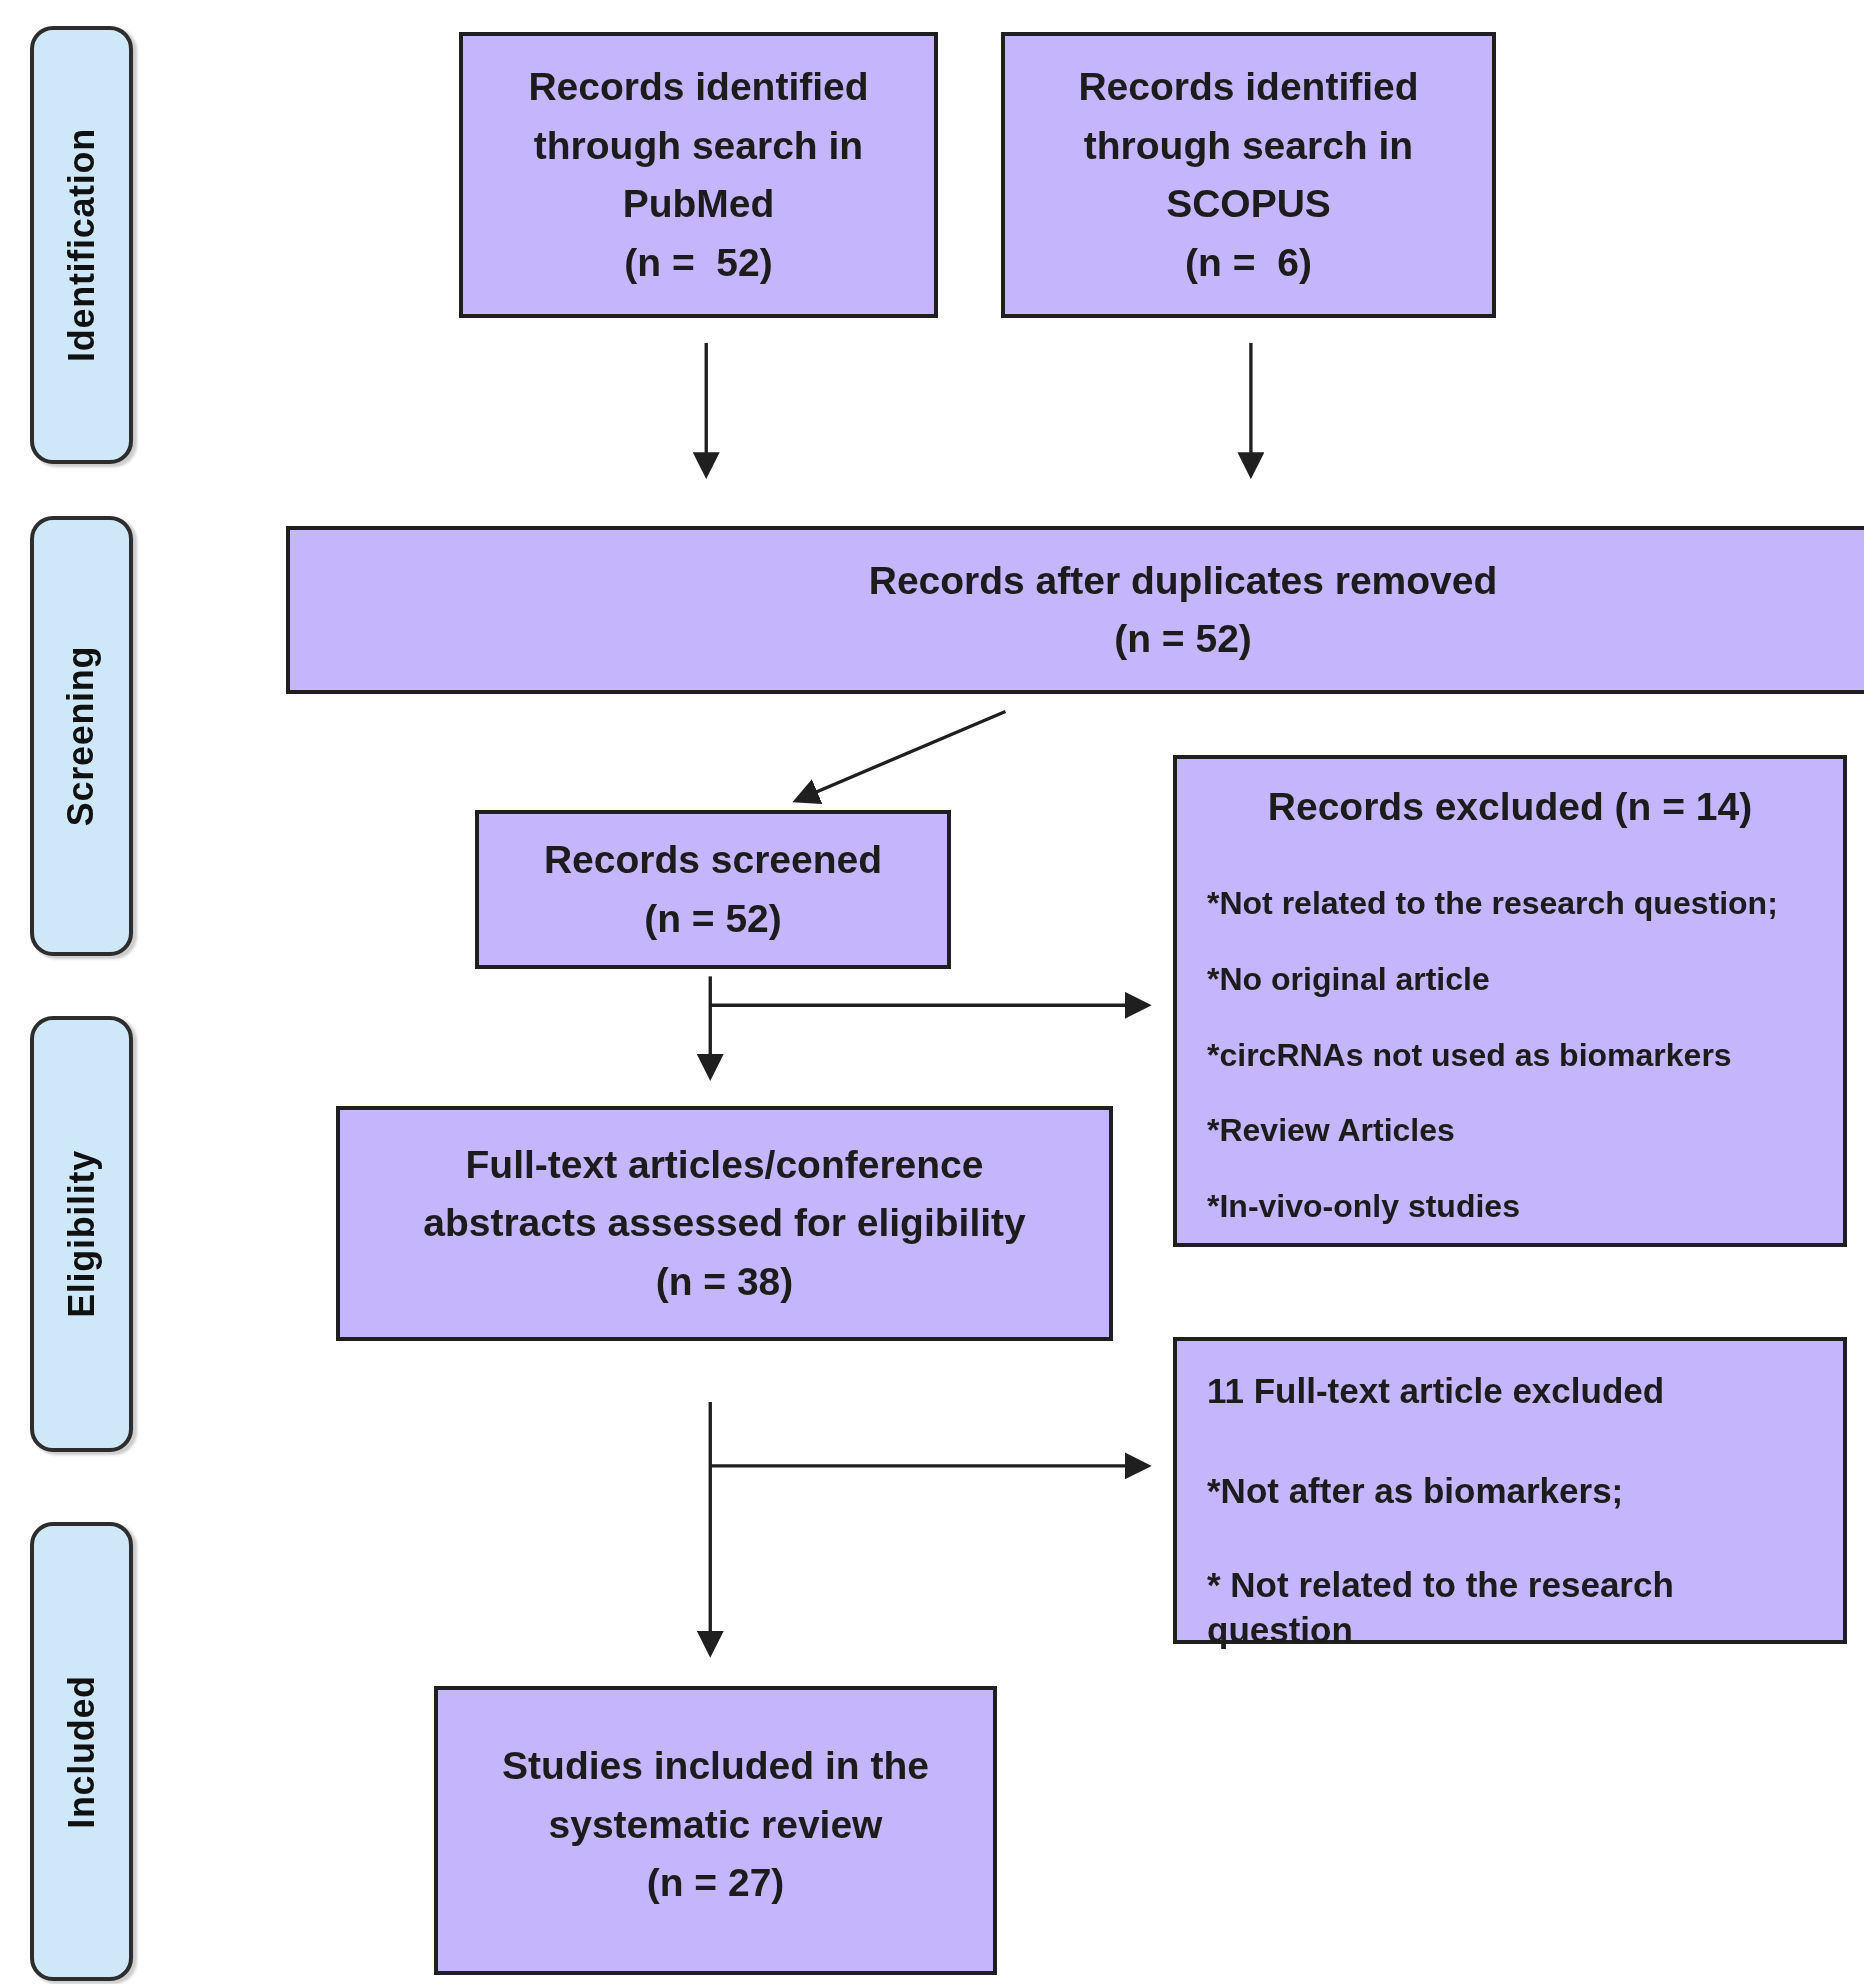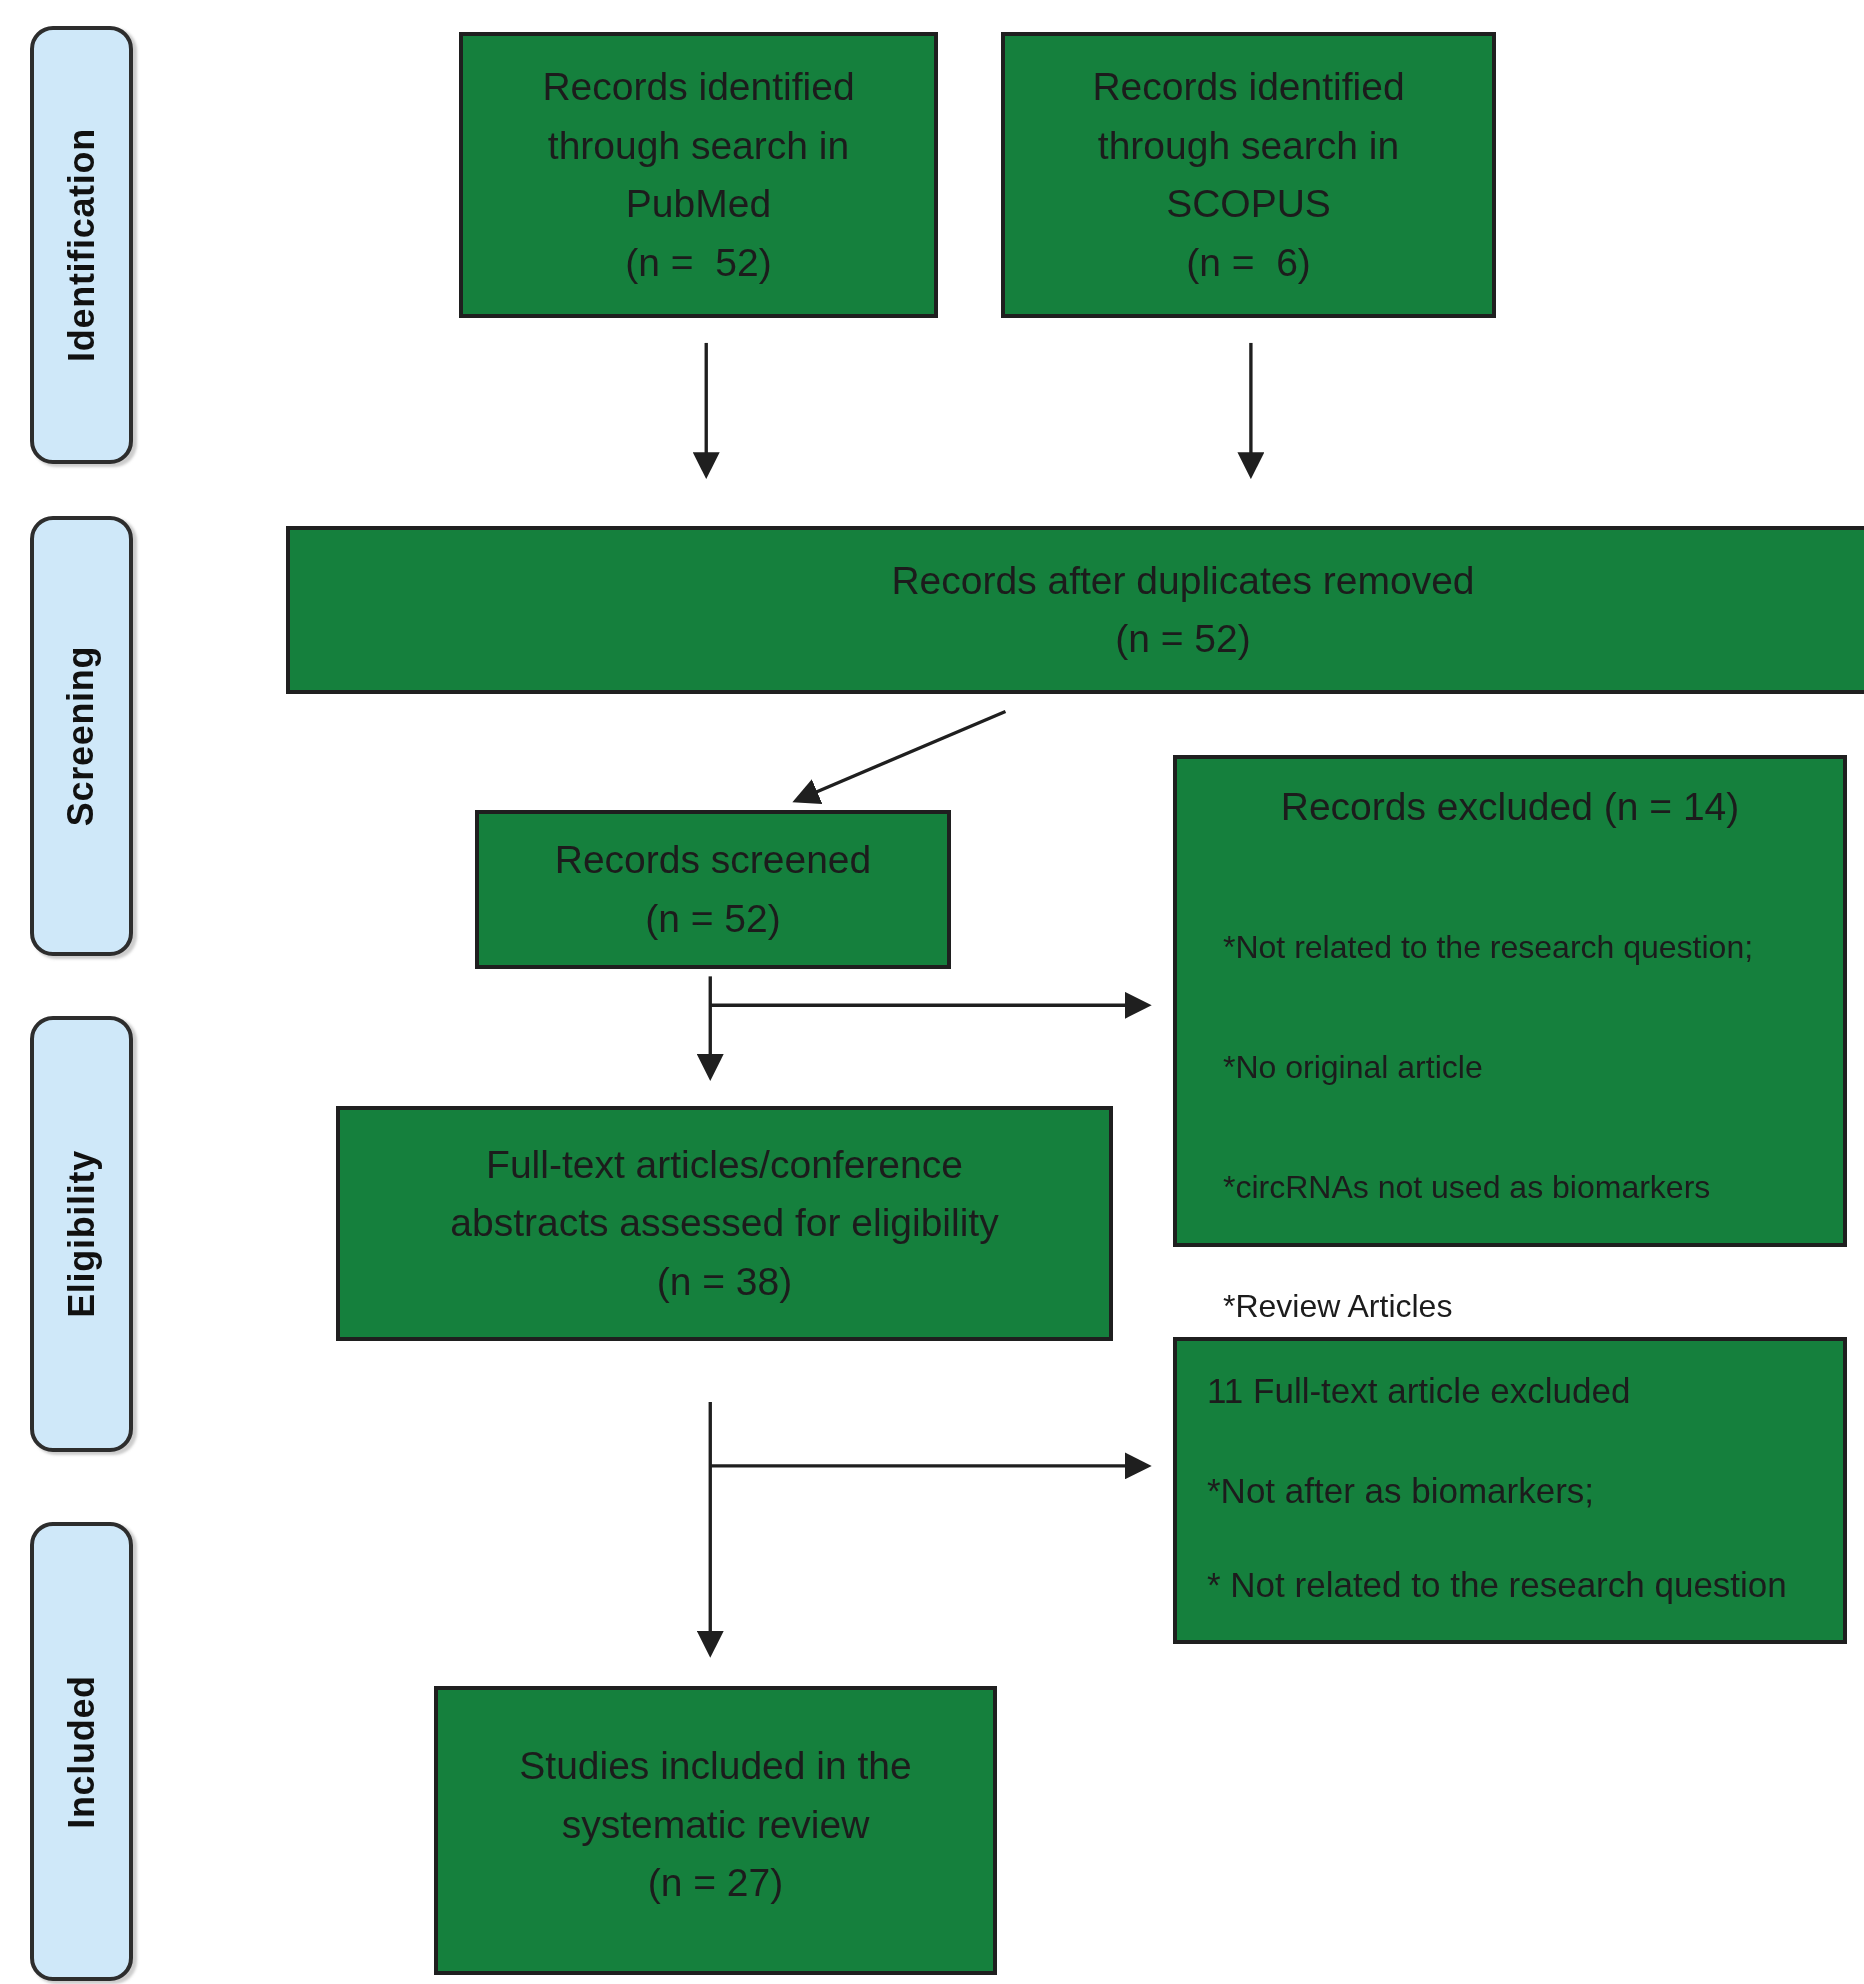--- a/index.html
+++ b/index.html
@@ -32,28 +32,29 @@
     white-space: nowrap;
     font-size: 36px;
     font-weight: 700;
     letter-spacing: 0.7px;
     color: #111;
   }
 
   
   .box {
     position: absolute;
-    background: #15803d;
+    background: #c4b5fd;
     border: 4px solid #1f1f1f;
     box-sizing: border-box;
     display: flex;
     flex-direction: column;
     align-items: center;
     justify-content: center;
     text-align: center;
+    font-weight: bold;
   }
   .box-text {
     white-space: pre-wrap;
     font-size: 39px;
     line-height: 1.5;
     color: #1c1c1c;
   }
   .box.top-align { justify-content: flex-start; }
 
   .box.listing {
@@ -146,21 +147,21 @@
   <div class="box" style="left:286px; top:526px; width:1763px; height:168px;padding-left:31px;">
     <div class="box-text">Records after duplicates removed
 (n = 52)</div>
   </div>
 
   <div class="box" style="left:475px; top:810px; width:476px; height:159px;">
     <div class="box-text">Records screened
 (n = 52)</div>
   </div>
 
-  <div class="box listing" style="left:1173px; top:755px; width:674px; height:492px; padding:23px 46px;gap:44px;">
+  <div class="box listing" style="left:1173px; top:755px; width:674px; height:492px; padding:23px 30px;">
     <div class="excl-title">Records excluded (n = 14)</div>
     <div class="excl-item">*Not related to the research question;</div>
     <div class="excl-item">*No original article</div>
     <div class="excl-item">*circRNAs not used as biomarkers</div>
     <div class="excl-item">*Review Articles</div>
     <div class="excl-item">*In-vivo-only studies</div>
   </div>
 
   <div class="box" style="left:336px; top:1106px; width:777px; height:235px;">
     <div class="box-text">Full-text articles/conference

